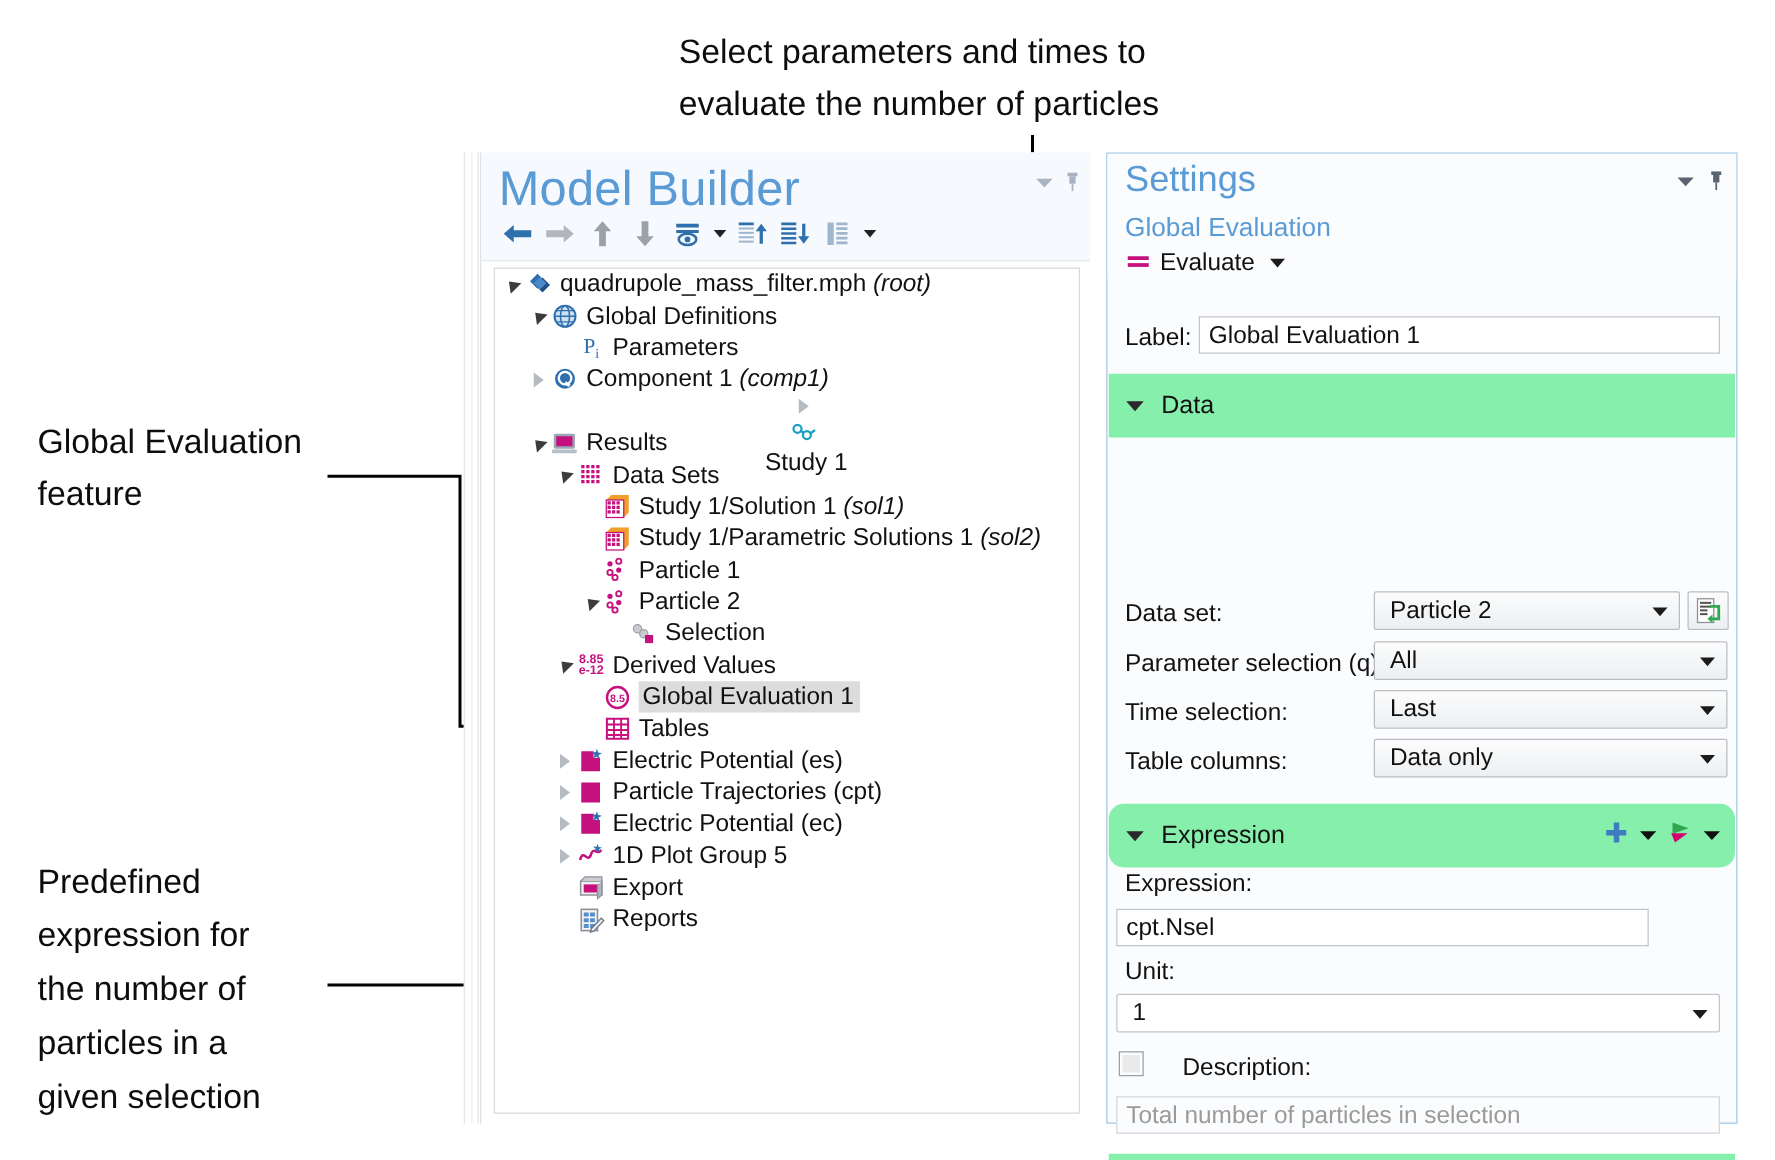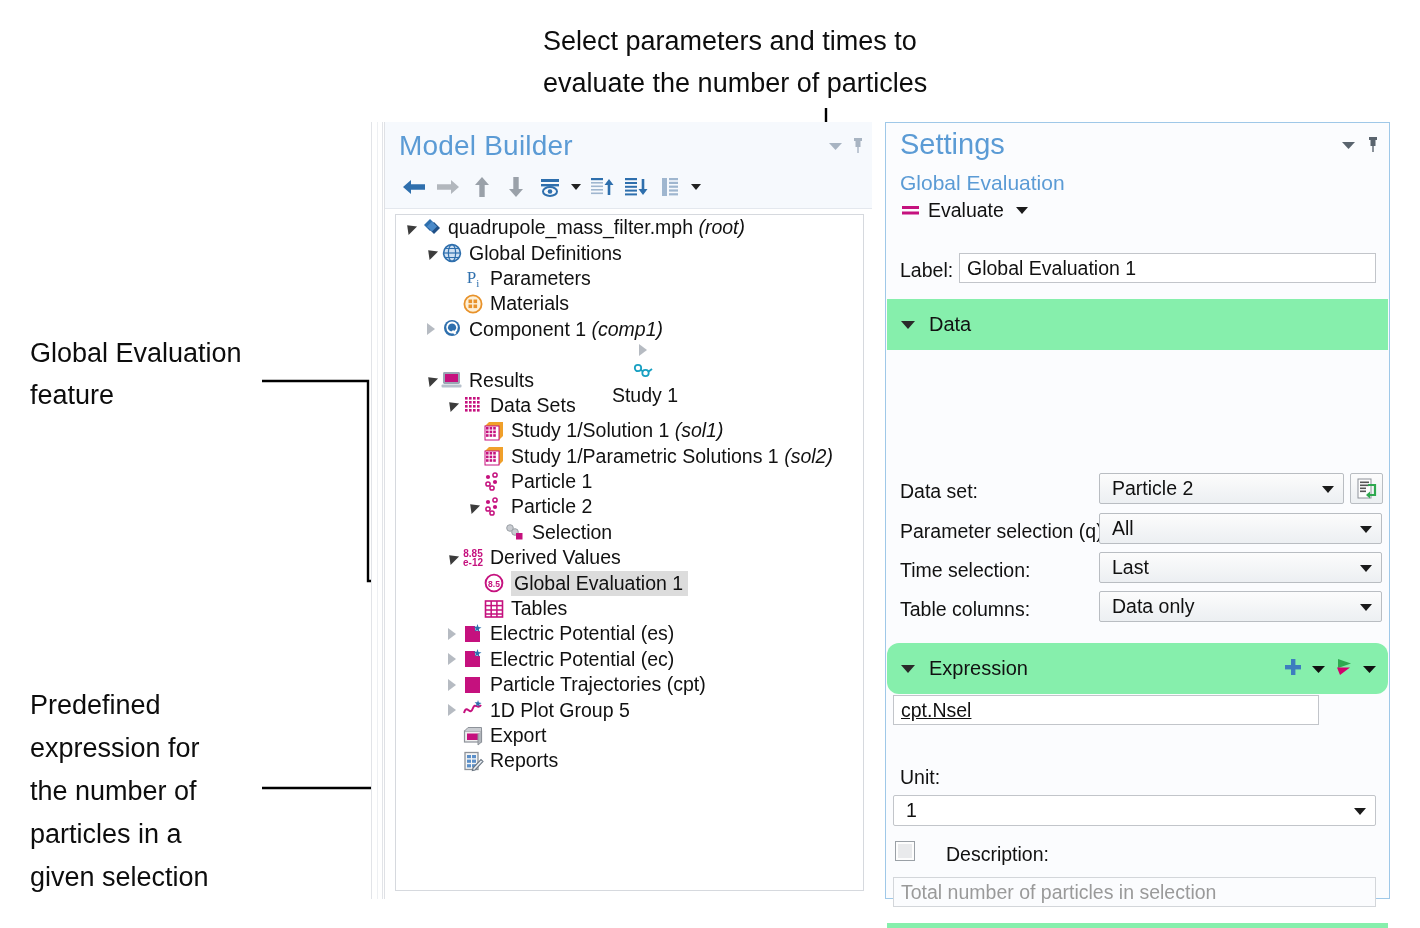--- a/index.html
+++ b/index.html
@@ -31,21 +31,21 @@
 
   
   #model-builder{
     position:absolute;left:13px;top:0;width:487px;height:777px;
     background:#ffffff;border-left:1px solid #dfe1e5;
   }
   #mb-header{
     height:86px;background:#f6f9fd;border-bottom:1px solid #e4e8ee;position:relative;
   }
   #mb-title{
-    position:absolute;left:14px;top:8px;font-size:28px;color:#5b9bd5;
+    position:absolute;left:14px;top:8px;font-size:39px;color:#5b9bd5;
     letter-spacing:.2px;font-weight:400;
   }
   #mb-head-btns{position:absolute;right:8px;top:16px;display:flex;gap:10px;align-items:center;}
   .hdr-glyph{color:#a8b4c2;font-size:13px;line-height:13px;}
   #mb-toolbar{position:absolute;left:12px;top:52px;display:flex;align-items:center;gap:0px;}
   .tb{width:34px;height:26px;display:flex;align-items:center;justify-content:center;cursor:default;}
   .tb svg{display:block;}
   .caret{width:18px;height:26px;display:flex;align-items:center;justify-content:center;}
   .caret i{display:block;width:0;height:0;border-left:5px solid transparent;border-right:5px solid transparent;border-top:6px solid #222;}
 
@@ -248,33 +248,20 @@
             </svg>
           </span>
           <span class="lbl"><span class="lbl-box">Global Definitions</span></span>
         </div>
         <div class="node" style="padding-left: 48px;">
           <span class="tw"></span>
           <span class="ico">
             <span style="font-size:17px;color:#2e6fad;font-family:'Liberation Serif',serif;">P<sub style="font-size:11px">i</sub></span>
           </span>
           <span class="lbl"><span class="lbl-box">Parameters</span></span>
-        </div>
-        <div class="node" style="padding-left: 48px;">
-          <span class="tw"></span>
-          <span class="ico">
-            <svg width="22" height="22" viewBox="0 0 22 22">
-              <circle cx="11" cy="11" r="8.6" fill="#fdf0d8" stroke="#e8922a" stroke-width="1.8"></circle>
-              <rect x="6.5" y="6.5" width="3.6" height="3.6" fill="#e8922a"></rect>
-              <rect x="11.5" y="6.5" width="3.6" height="3.6" fill="#e8922a"></rect>
-              <rect x="6.5" y="11.5" width="3.6" height="3.6" fill="#e8922a"></rect>
-              <rect x="11.5" y="11.5" width="3.6" height="3.6" fill="#e8922a"></rect>
-            </svg>
-          </span>
-          <span class="lbl"><span class="lbl-box">Materials</span></span>
         </div>
         <div class="node" style="padding-left: 27px;">
           <span class="tw">
             <i class="tri-closed"></i>
           </span>
           <span class="ico">
             <svg width="22" height="22" viewBox="0 0 22 22">
               <circle cx="11" cy="10" r="8" fill="#2e6fad"></circle>
               <path d="M11,4.5 a5,5 0 1,0 0.1,0 z" fill="none" stroke="#fff" stroke-width="1.8"></path>
               <rect x="12" y="12" width="4.5" height="2.4" fill="#fff" transform="rotate(40 12 12)"></rect>
@@ -463,37 +450,37 @@
             </svg>
           </span>
           <span class="lbl"><span class="lbl-box">Electric Potential (es)</span></span>
         </div>
         <div class="node" style="padding-left: 48px;">
           <span class="tw">
             <i class="tri-closed"></i>
           </span>
           <span class="ico">
             <svg width="22" height="22" viewBox="0 0 22 22">
+              <rect x="3" y="3" width="15" height="16" fill="#c5117e"></rect>
+            </svg>
+          </span>
+          <span class="lbl"><span class="lbl-box">Particle Trajectories (cpt)</span></span>
+        </div>
+        <div class="node" style="padding-left: 48px;">
+          <span class="tw">
+            <i class="tri-closed"></i>
+          </span>
+          <span class="ico">
+            <svg width="22" height="22" viewBox="0 0 22 22">
               <path d="M3,3 L13,3 L13,8 L18,8 L18,19 L3,19 Z" fill="#c5117e"></path>
               <path d="M13,3 L18,8 L13,8 Z" fill="#ffffff"></path>
               <polygon points="15.5,1 16.5,4 19.5,4.5 16.8,6 17.5,9 15.2,7.2 12.7,8.6 13.7,5.7 11.5,3.6 14.6,3.7" fill="#2e6fad"></polygon>
             </svg>
           </span>
           <span class="lbl"><span class="lbl-box">Electric Potential (ec)</span></span>
-        </div>
-        <div class="node" style="padding-left: 48px;">
-          <span class="tw">
-            <i class="tri-closed"></i>
-          </span>
-          <span class="ico">
-            <svg width="22" height="22" viewBox="0 0 22 22">
-              <rect x="3" y="3" width="15" height="16" fill="#c5117e"></rect>
-            </svg>
-          </span>
-          <span class="lbl"><span class="lbl-box">Particle Trajectories (cpt)</span></span>
         </div>
         <div class="node" style="padding-left: 48px;">
           <span class="tw">
             <i class="tri-closed"></i>
           </span>
           <span class="ico">
             <svg width="22" height="22" viewBox="0 0 22 22">
               <path d="M2,14 C5,4 8,18 11,9 C13,3 16,11 19,6" fill="none" stroke="#c5117e" stroke-width="2"></path>
               <polygon points="16,1 16.9,3.6 19.6,4 17.2,5.4 17.9,8 15.8,6.3 13.6,7.6 14.5,5 12.6,3.2 15.3,3.3" fill="#2e6fad"></polygon>
             </svg>
@@ -630,21 +617,21 @@
         </span>
         <span>
           <svg width="13" height="9" viewBox="0 0 13 9">
               <polygon points="0,1 13,1 6.5,8" fill="#111"></polygon>
             </svg>
         </span>
       </span>
     </div>
 
     <div class="row-label" style="top:573px;">Expression:</div>
-    <div class="field" style="left:7px;top:572px;width:426px;text-decoration:underline;">cpt.Nsel</div>
+    <div class="field" style="left:7px;top:604px;width:426px;">cpt.Nsel</div>
 
     <div class="row-label" style="top:643px;">Unit:</div>
     <div class="combo" style="left:7px;top:672px;width:483px;background:#ffffff;border-color:#c2c5ca;">
       <span style="padding-left:0;">1</span>
       <i class="arw"></i>
     </div>
 
     <div class="chk" style="left:9px;top:718px;"></div>
     <div class="row-label" style="left:60px;top:720px;">Description:</div>
     <div class="field ph" style="left:7px;top:754px;width:483px;border-color:#d3d6da;">Total number of particles in selection</div>

